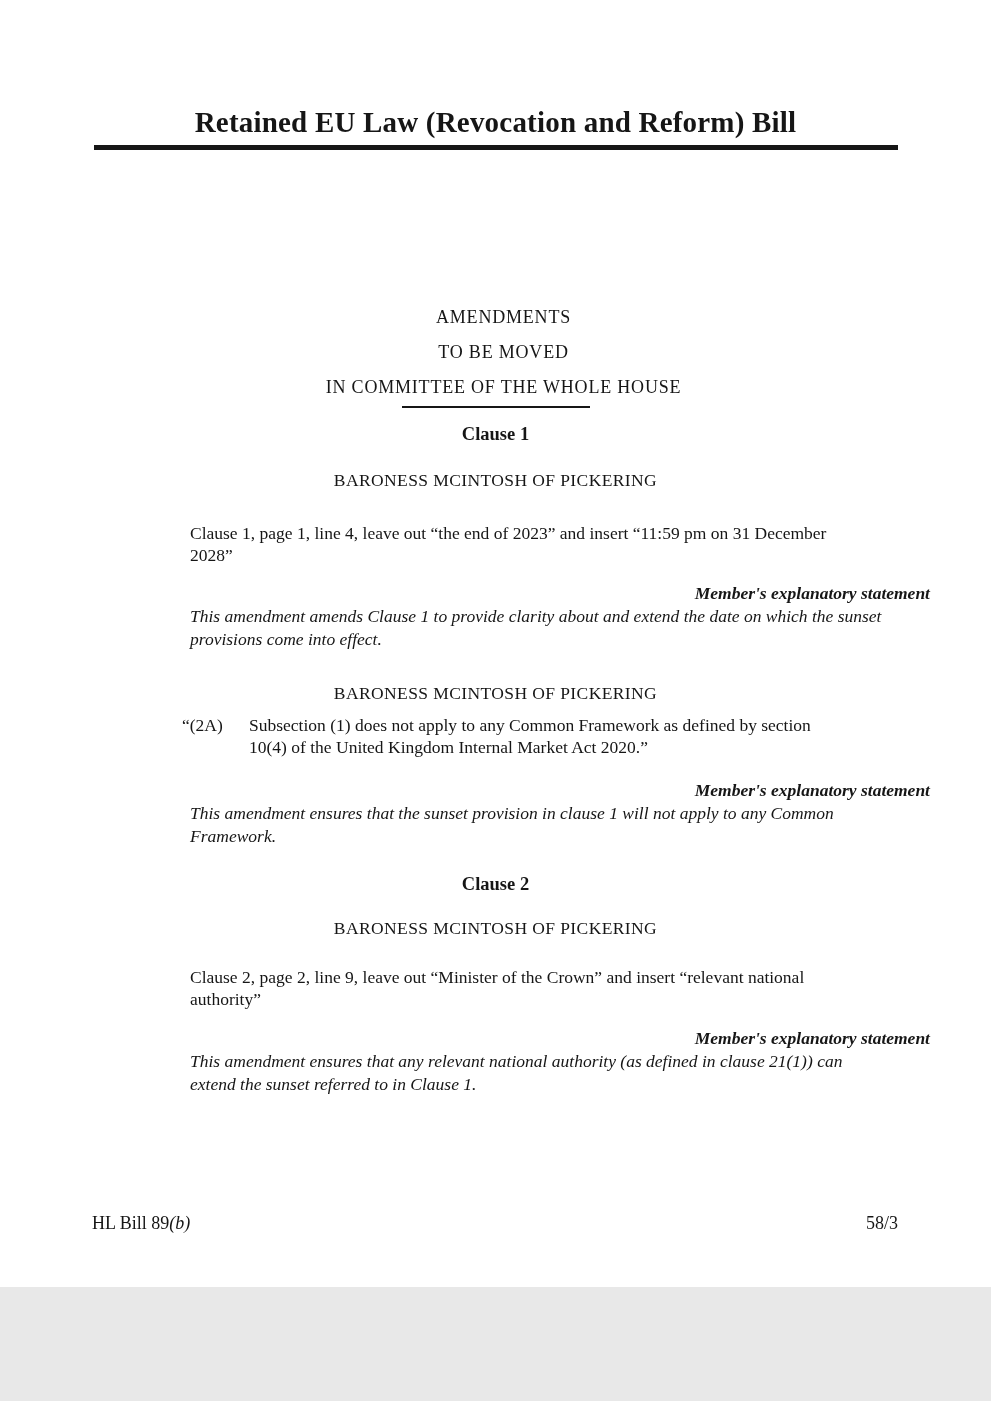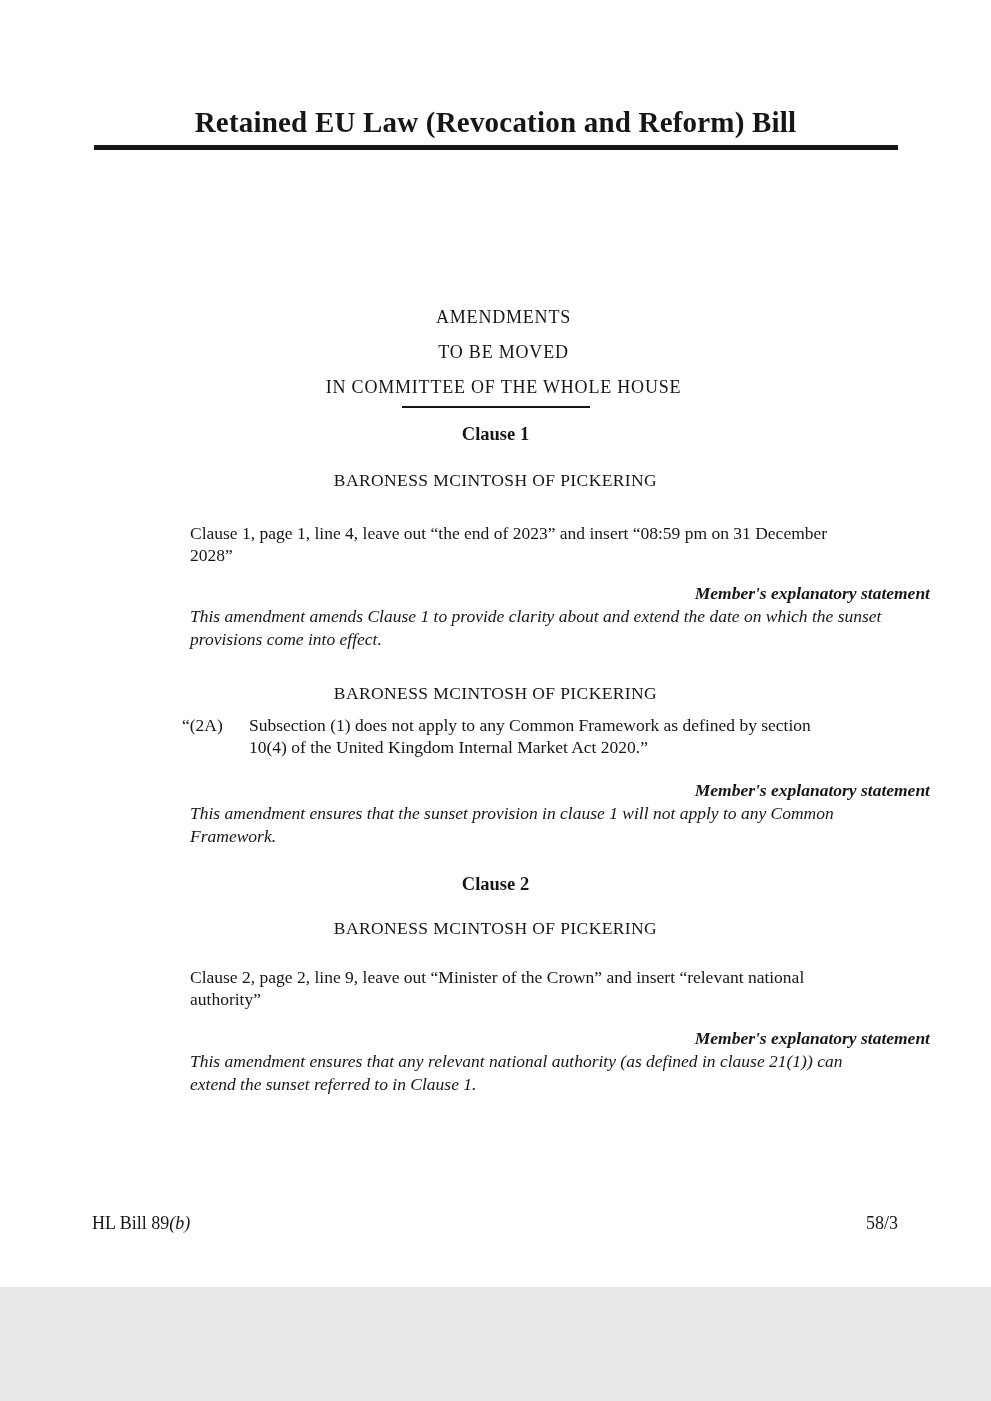--- a/index.html
+++ b/index.html
@@ -119,21 +119,21 @@
 
   <div class="center-head head-1">AMENDMENTS</div>
   <div class="center-head head-2">TO BE MOVED</div>
   <div class="center-head head-3">IN COMMITTEE OF THE WHOLE HOUSE</div>
   <div class="short-rule"></div>
 
   <div class="clause-heading">Clause 1</div>
 
   <div class="sponsor mt-sponsor1">BARONESS MCINTOSH OF PICKERING</div>
   <div class="body-col">
-    <div class="instr mt-instr1">Clause 1, page 1, line 4, leave out “the end of 2023” and insert “08:59 pm on 31 December
+    <div class="instr mt-instr1">Clause 1, page 1, line 4, leave out “the end of 2023” and insert “11:59 pm on 31 December
 2028”</div>
     <div class="expl-label mt-expl-l1">Member's explanatory statement</div>
     <div class="expl-text mt-expl-t">This amendment amends Clause 1 to provide clarity about and extend the date on which the sunset
 provisions come into effect.</div>
   </div>
 
   <div class="sponsor mt-sponsor2">BARONESS MCINTOSH OF PICKERING</div>
   <div class="body-col">
     <div class="insert-para mt-insert">
       <div class="insert-label">“(2A)</div>

